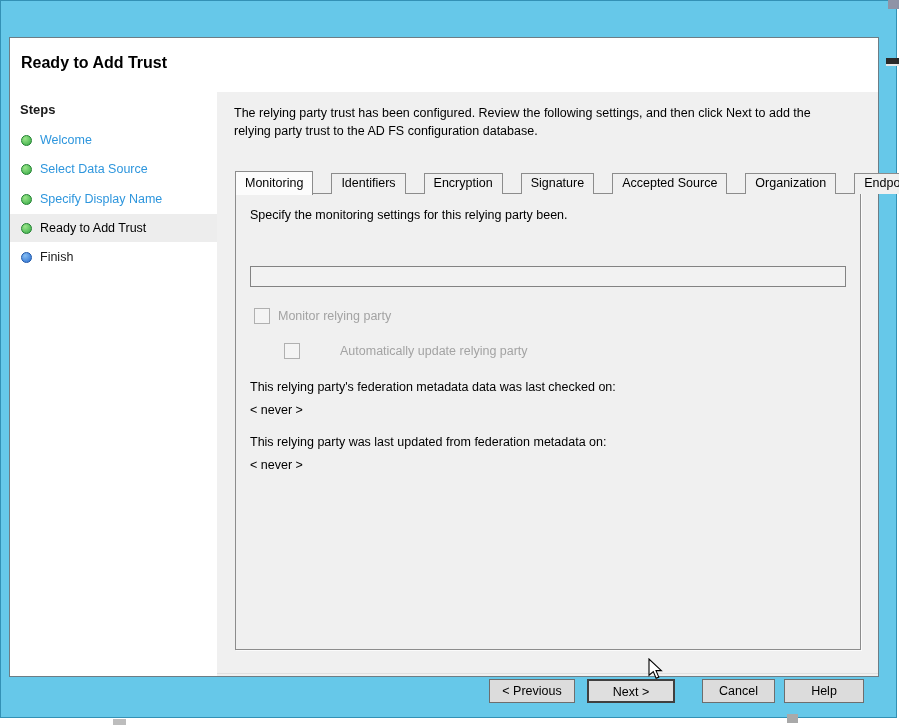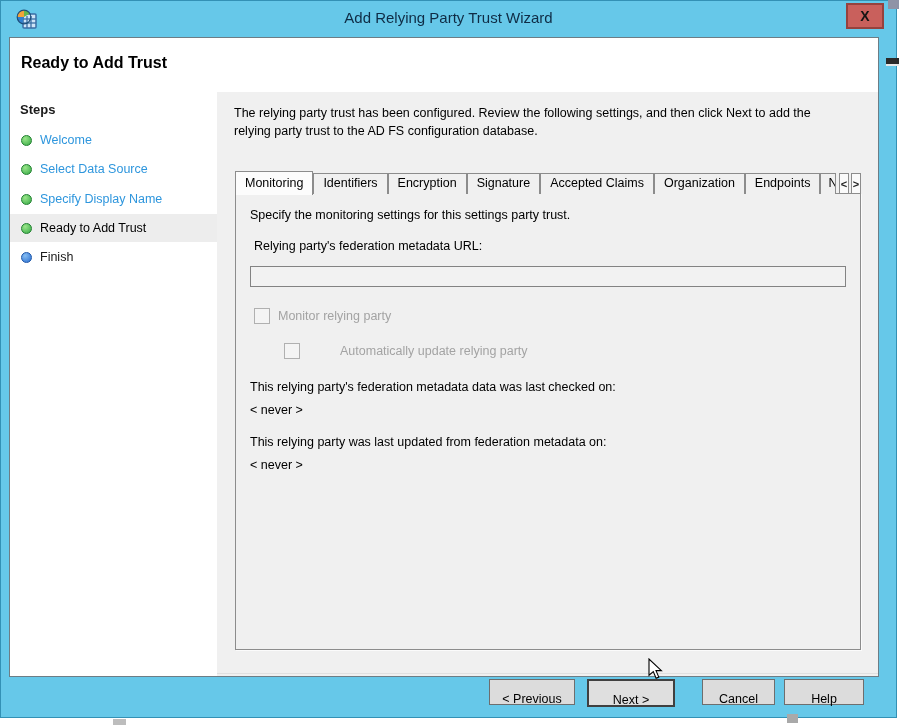--- a/index.html
+++ b/index.html
@@ -46,21 +46,21 @@
   .step.pending{color:#1a1a1a;}
   
   .main{position:absolute;left:207px;top:54px;right:0;bottom:0;background:#f0f0f0;}
   .description{position:absolute;left:17px;top:12px;width:614px;font-size:12.5px;line-height:1.45;color:#000;}
   
   .tab-control{position:absolute;left:18px;top:78px;width:626px;}
   .tab-strip{position:relative;display:flex;align-items:flex-end;height:24px;z-index:2;}
   .tab{
     box-sizing:border-box;height:21px;line-height:19px;padding:0 9px;
     font-size:12.5px;background:#f0f0f0;border:1px solid #8c8c8c;border-bottom:none;
-    margin-right:0;white-space:nowrap;color:#000;
+    margin-right:18px;white-space:nowrap;color:#000;
   }
   .tab.active{
     height:24px;line-height:23px;background:#fcfcfc;position:relative;z-index:3;
     margin-bottom:-1px;
   }
   .tab.truncated{width:21px;padding:0 0 0 7px;overflow:hidden;margin-right:1px;}
   .tab-scroll{
     box-sizing:border-box;width:17px;height:21px;margin-left:2px;
     background:#fafafa;border:1px solid #8c8c8c;font-size:11px;line-height:18px;
     text-align:center;color:#222;font-weight:bold;font-family:inherit;padding:0;
@@ -83,55 +83,38 @@
   .checkbox-box{width:14px;height:14px;background:#f4f4f4;border:1px solid #b0b0b0;}
   .lbl-checked{left:14px;top:186px;}
   .val-never1{left:14px;top:209px;}
   .lbl-updated{left:14px;top:241px;}
   .val-never2{left:14px;top:264px;}
   
   .footer-divider{position:absolute;left:0;right:0;top:581px;height:1px;background:#e0e0e0;}
   .btn{
     position:absolute;top:587px;height:24px;box-sizing:border-box;background:#dcdcdc;
     border:1px solid #6e6e6e;font-size:12.5px;color:#000;text-align:center;
-    font-family:inherit;padding:12px;
+    font-family:inherit;padding:4px;
   }
   .btn-previous{left:272px;width:86px;}
   .btn-next{left:370px;width:88px;border:2px solid #404040;background:#dfdfdf;}
   .btn-cancel{left:485px;width:73px;}
   .btn-help{left:567px;width:80px;}
   
   .cursor{position:absolute;left:648px;top:658px;z-index:20;}
   .artifact{position:absolute;}
   .artifact-tr{left:888px;top:0;width:11px;height:9px;background:#8f93a6;}
   .artifact-dash{left:886px;top:58px;width:13px;height:6px;background:#2a2a2a;border-bottom:2px solid #e8e8e8;}
   .artifact-bl{left:113px;top:719px;width:13px;height:6px;background:#bdbdbd;}
   .artifact-br{left:787px;top:714px;width:11px;height:9px;background:#a9a9a9;}
 </style>
 </head>
 <body>
 
 <div class="window">
-  <div class="titlebar">
-    <span class="app-icon">
-      <svg width="24" height="24" viewBox="0 0 24 24">
-        <rect x="9" y="7" width="13" height="14" rx="1" fill="#cfe4f7" stroke="#3a6ea5" stroke-width="1.5"></rect>
-        <line x1="13" y1="9" x2="13" y2="21" stroke="#3a6ea5" stroke-width="1.3"></line>
-        <line x1="17" y1="9" x2="17" y2="21" stroke="#3a6ea5" stroke-width="1.3"></line>
-        <line x1="9" y1="12" x2="22" y2="12" stroke="#3a6ea5" stroke-width="1.3"></line>
-        <line x1="9" y1="16" x2="22" y2="16" stroke="#3a6ea5" stroke-width="1.3"></line>
-        <path d="M3,10 A7,7 0 0 1 10,3 L10,10 Z" fill="#f2a33a"></path>
-        <path d="M10,3 A7,7 0 0 1 16,6.5 L10,10 Z" fill="#63b64f"></path>
-        <path d="M3,10 A7,7 0 0 0 8,16.6 L10,10 Z" fill="#2f7fd0"></path>
-        <circle cx="10" cy="10" r="6.8" fill="none" stroke="#1e4e79" stroke-width="1.2"></circle>
-      </svg>
-    </span>
-    <div class="window-title">Add Relying Party Trust Wizard</div>
-    <button class="close-btn">X</button>
-  </div>
 
   <div class="content">
     <div class="header-band">
       <div class="header-title">Ready to Add Trust</div>
     </div>
 
     <div class="sidebar">
       <div class="steps-title">Steps</div>
       <div class="steps-list">
         <div class="step">
@@ -159,31 +142,30 @@
 
     <div class="main">
       <div class="description">The relying party trust has been configured. Review the following settings, and then click Next to add the relying party trust to the AD FS configuration database.</div>
 
       <div class="tab-control">
         <div class="tab-strip">
           <span class="tab active">Monitoring</span>
           <span class="tab">Identifiers</span>
           <span class="tab">Encryption</span>
           <span class="tab">Signature</span>
-          <span class="tab">Accepted Claims</span>
+          <span class="tab">Accepted Source</span>
           <span class="tab">Organization</span>
           <span class="tab">Endpoints</span>
           <span class="tab truncated">N</span>
           <button class="tab-scroll">&lt;</button>
           <button class="tab-scroll">&gt;</button>
         </div>
 
         <div class="tab-panel">
-          <div class="panel-text instruction">Specify the monitoring settings for this settings party trust.</div>
-          <div class="panel-text url-label">Relying party's federation metadata URL:</div>
+          <div class="panel-text instruction">Specify the monitoring settings for this relying party been.</div>
           <input class="url-input" type="text" value="" style="">
           <div class="checkbox-row cb1">
             <span class="checkbox-box"></span>
             <span>Monitor relying party</span>
           </div>
           <div class="checkbox-row cb2">
             <span class="checkbox-box"></span>
             <span>Automatically update relying party</span>
           </div>
           <div class="panel-text lbl-checked">This relying party's federation metadata data was last checked on:</div>

